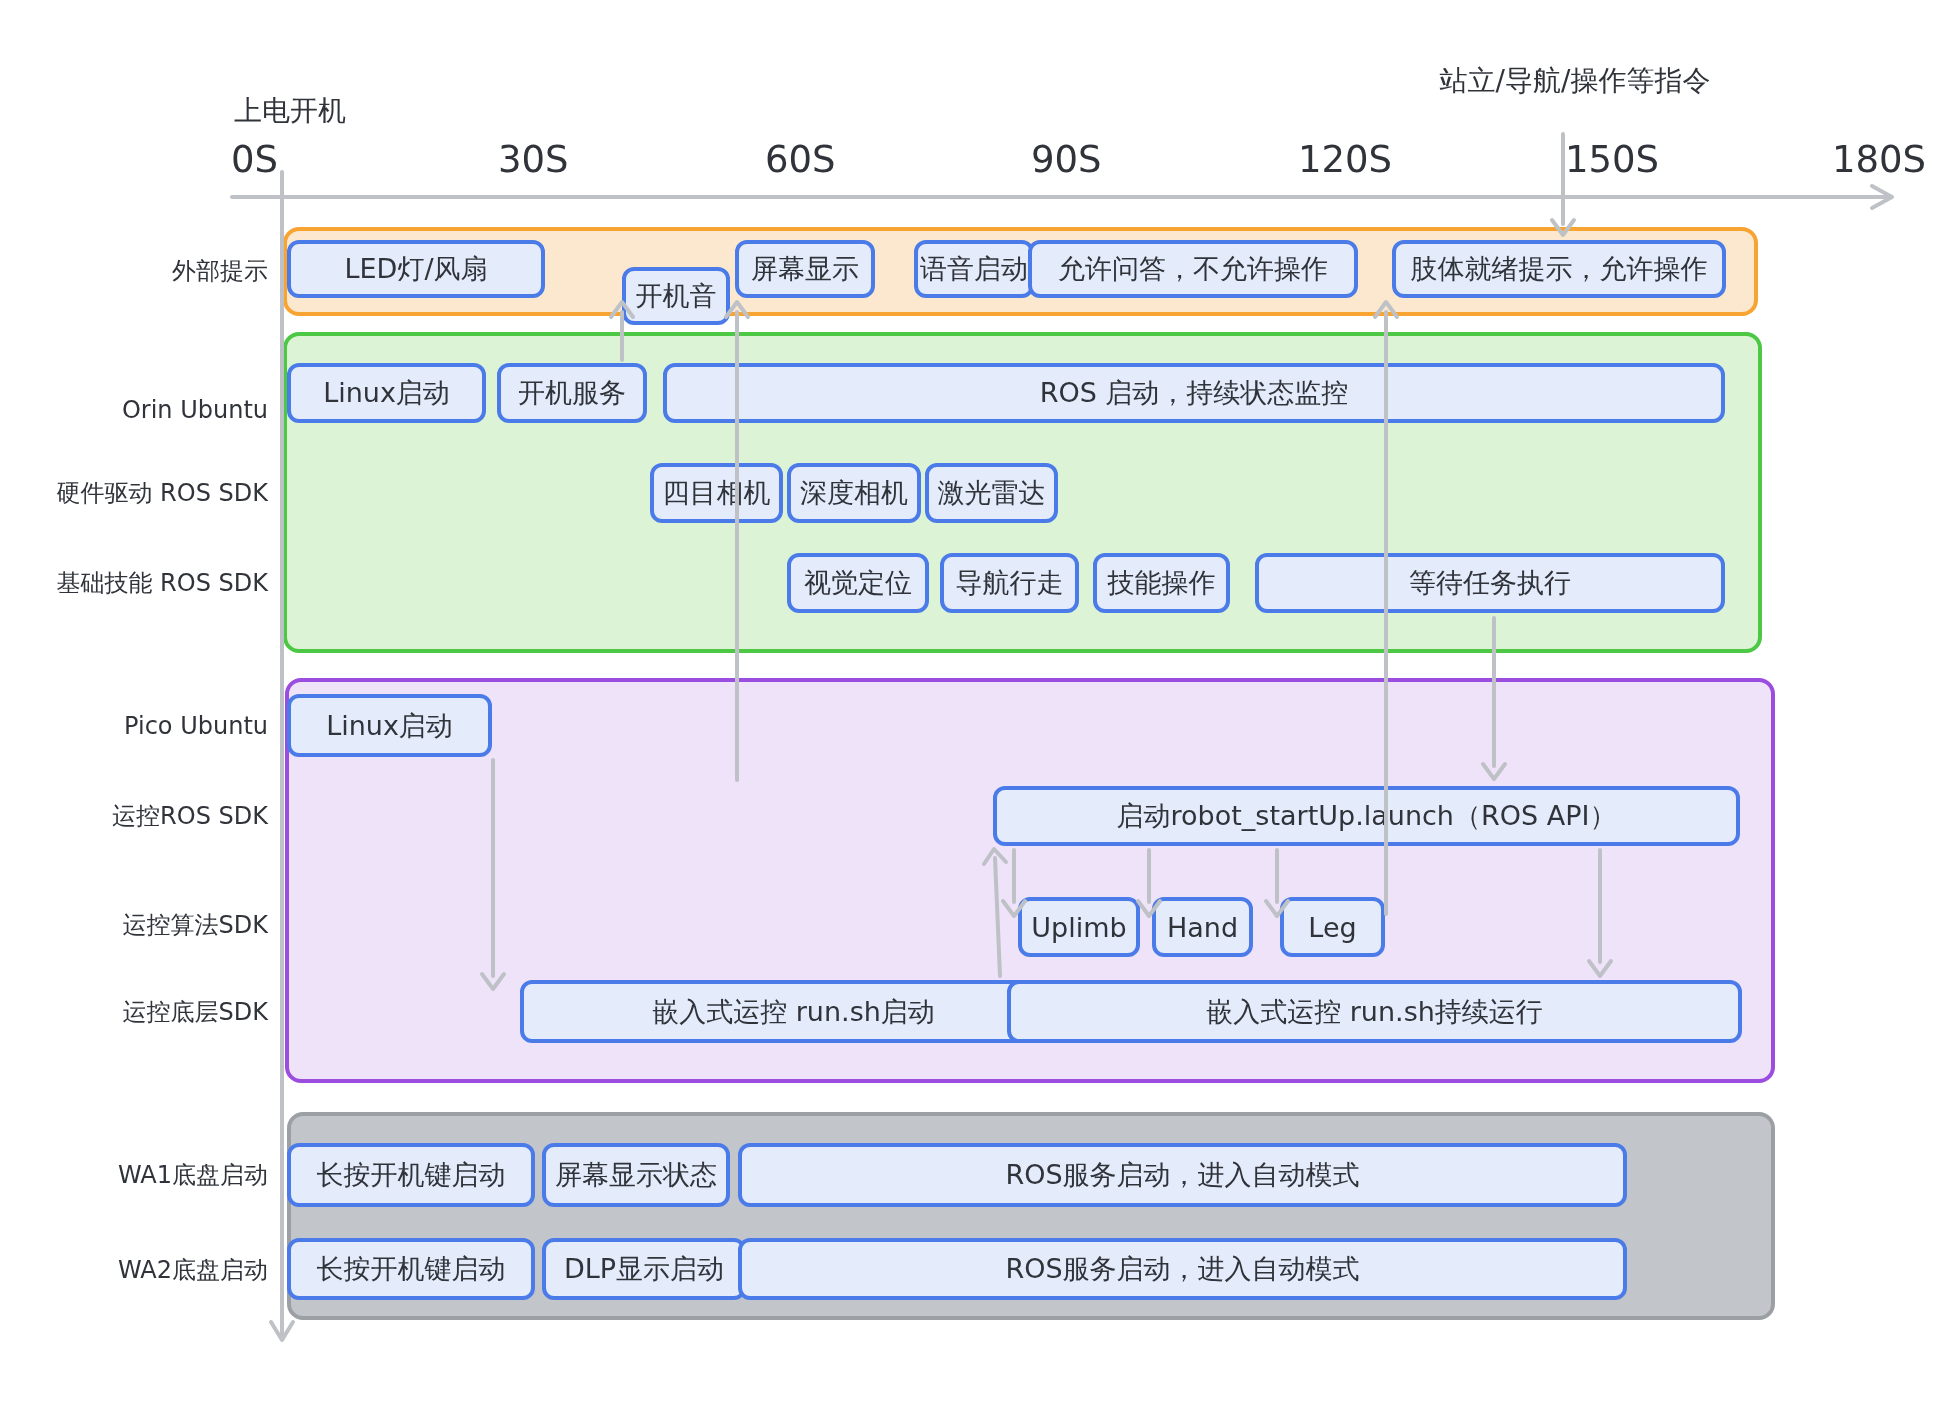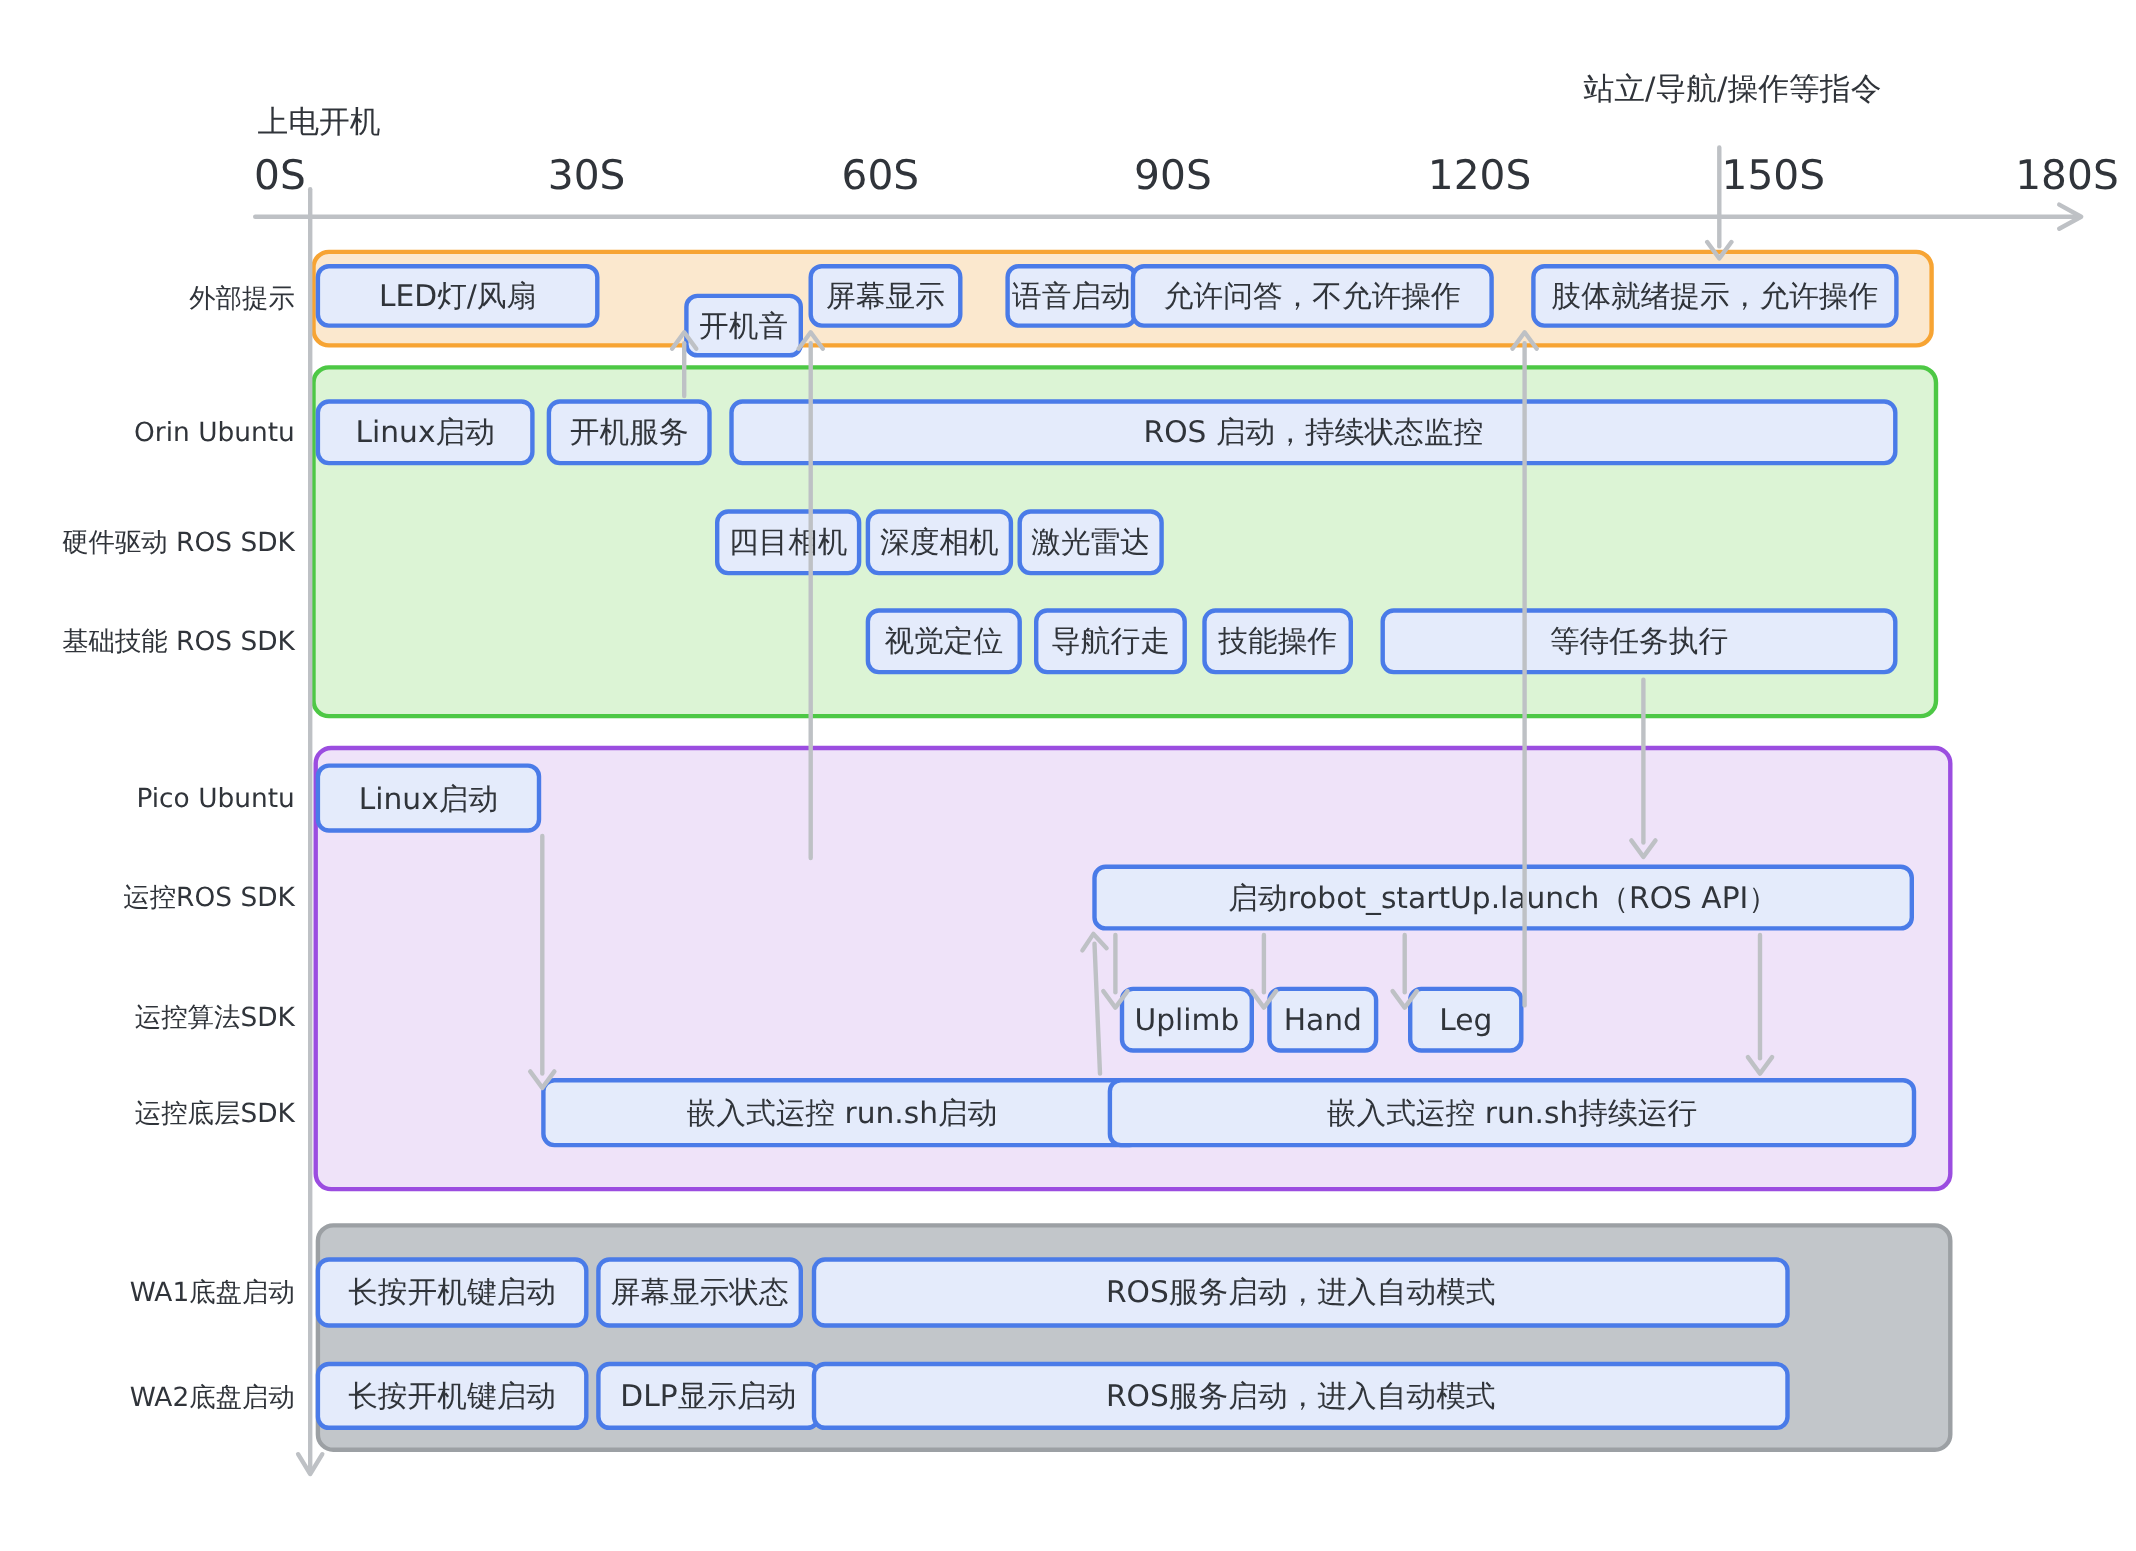--- a/index.html
+++ b/index.html
@@ -44,21 +44,21 @@
 
   <div class="tick" style="left:231px;top:138px;">0S</div>
   <div class="tick" style="left:498px;top:138px;">30S</div>
   <div class="tick" style="left:765px;top:138px;">60S</div>
   <div class="tick" style="left:1031px;top:138px;">90S</div>
   <div class="tick" style="left:1298px;top:138px;">120S</div>
   <div class="tick" style="left:1565px;top:138px;">150S</div>
   <div class="tick" style="left:1832px;top:138px;">180S</div>
 
   <div class="rowlabel" style="top:253px;">外部提示</div>
-  <div class="rowlabel" style="top:375px;">Orin Ubuntu</div>
+  <div class="rowlabel" style="top:392px;">Orin Ubuntu</div>
   <div class="rowlabel" style="top:475px;">硬件驱动 ROS SDK</div>
   <div class="rowlabel" style="top:565px;">基础技能 ROS SDK</div>
   <div class="rowlabel" style="top:708px;">Pico Ubuntu</div>
   <div class="rowlabel" style="top:798px;">运控ROS SDK</div>
   <div class="rowlabel" style="top:907px;">运控算法SDK</div>
   <div class="rowlabel" style="top:994px;">运控底层SDK</div>
   <div class="rowlabel" style="top:1157px;">WA1底盘启动</div>
   <div class="rowlabel" style="top:1252px;">WA2底盘启动</div>
 
   <div class="band external" style="left:283px;top:227px;width:1475px;height:89px;"></div>
@@ -87,21 +87,21 @@
   <div class="task" style="left:1255px;top:553px;width:470px;height:60px;">等待任务执行</div>
 
   <div class="task" style="left:287px;top:694px;width:205px;height:63px;">Linux启动</div>
 
   <div class="task" style="left:993px;top:786px;width:747px;height:60px;">启动robot_startUp.launch（ROS API）</div>
 
   <div class="task" style="left:1018px;top:897px;width:122px;height:60px;">Uplimb</div>
   <div class="task" style="left:1152px;top:897px;width:101px;height:60px;">Hand</div>
   <div class="task" style="left:1280px;top:897px;width:105px;height:60px;">Leg</div>
 
-  <div class="task" style="left:492px;top:980px;width:547px;height:63px;text-align:right;">嵌入式运控 run.sh启动</div>
+  <div class="task" style="left:520px;top:980px;width:547px;height:63px;text-align:right;">嵌入式运控 run.sh启动</div>
   <div class="task" style="left:1007px;top:980px;width:735px;height:63px;">嵌入式运控 run.sh持续运行</div>
 
   <div class="task" style="left:287px;top:1143px;width:248px;height:64px;">长按开机键启动</div>
   <div class="task" style="left:542px;top:1143px;width:188px;height:64px;">屏幕显示状态</div>
   <div class="task" style="left:738px;top:1143px;width:889px;height:64px;">ROS服务启动，进入自动模式</div>
 
   <div class="task" style="left:287px;top:1238px;width:248px;height:62px;">长按开机键启动</div>
   <div class="task" style="left:542px;top:1238px;width:204px;height:62px;">DLP显示启动</div>
   <div class="task" style="left:738px;top:1238px;width:889px;height:62px;">ROS服务启动，进入自动模式</div>
 

